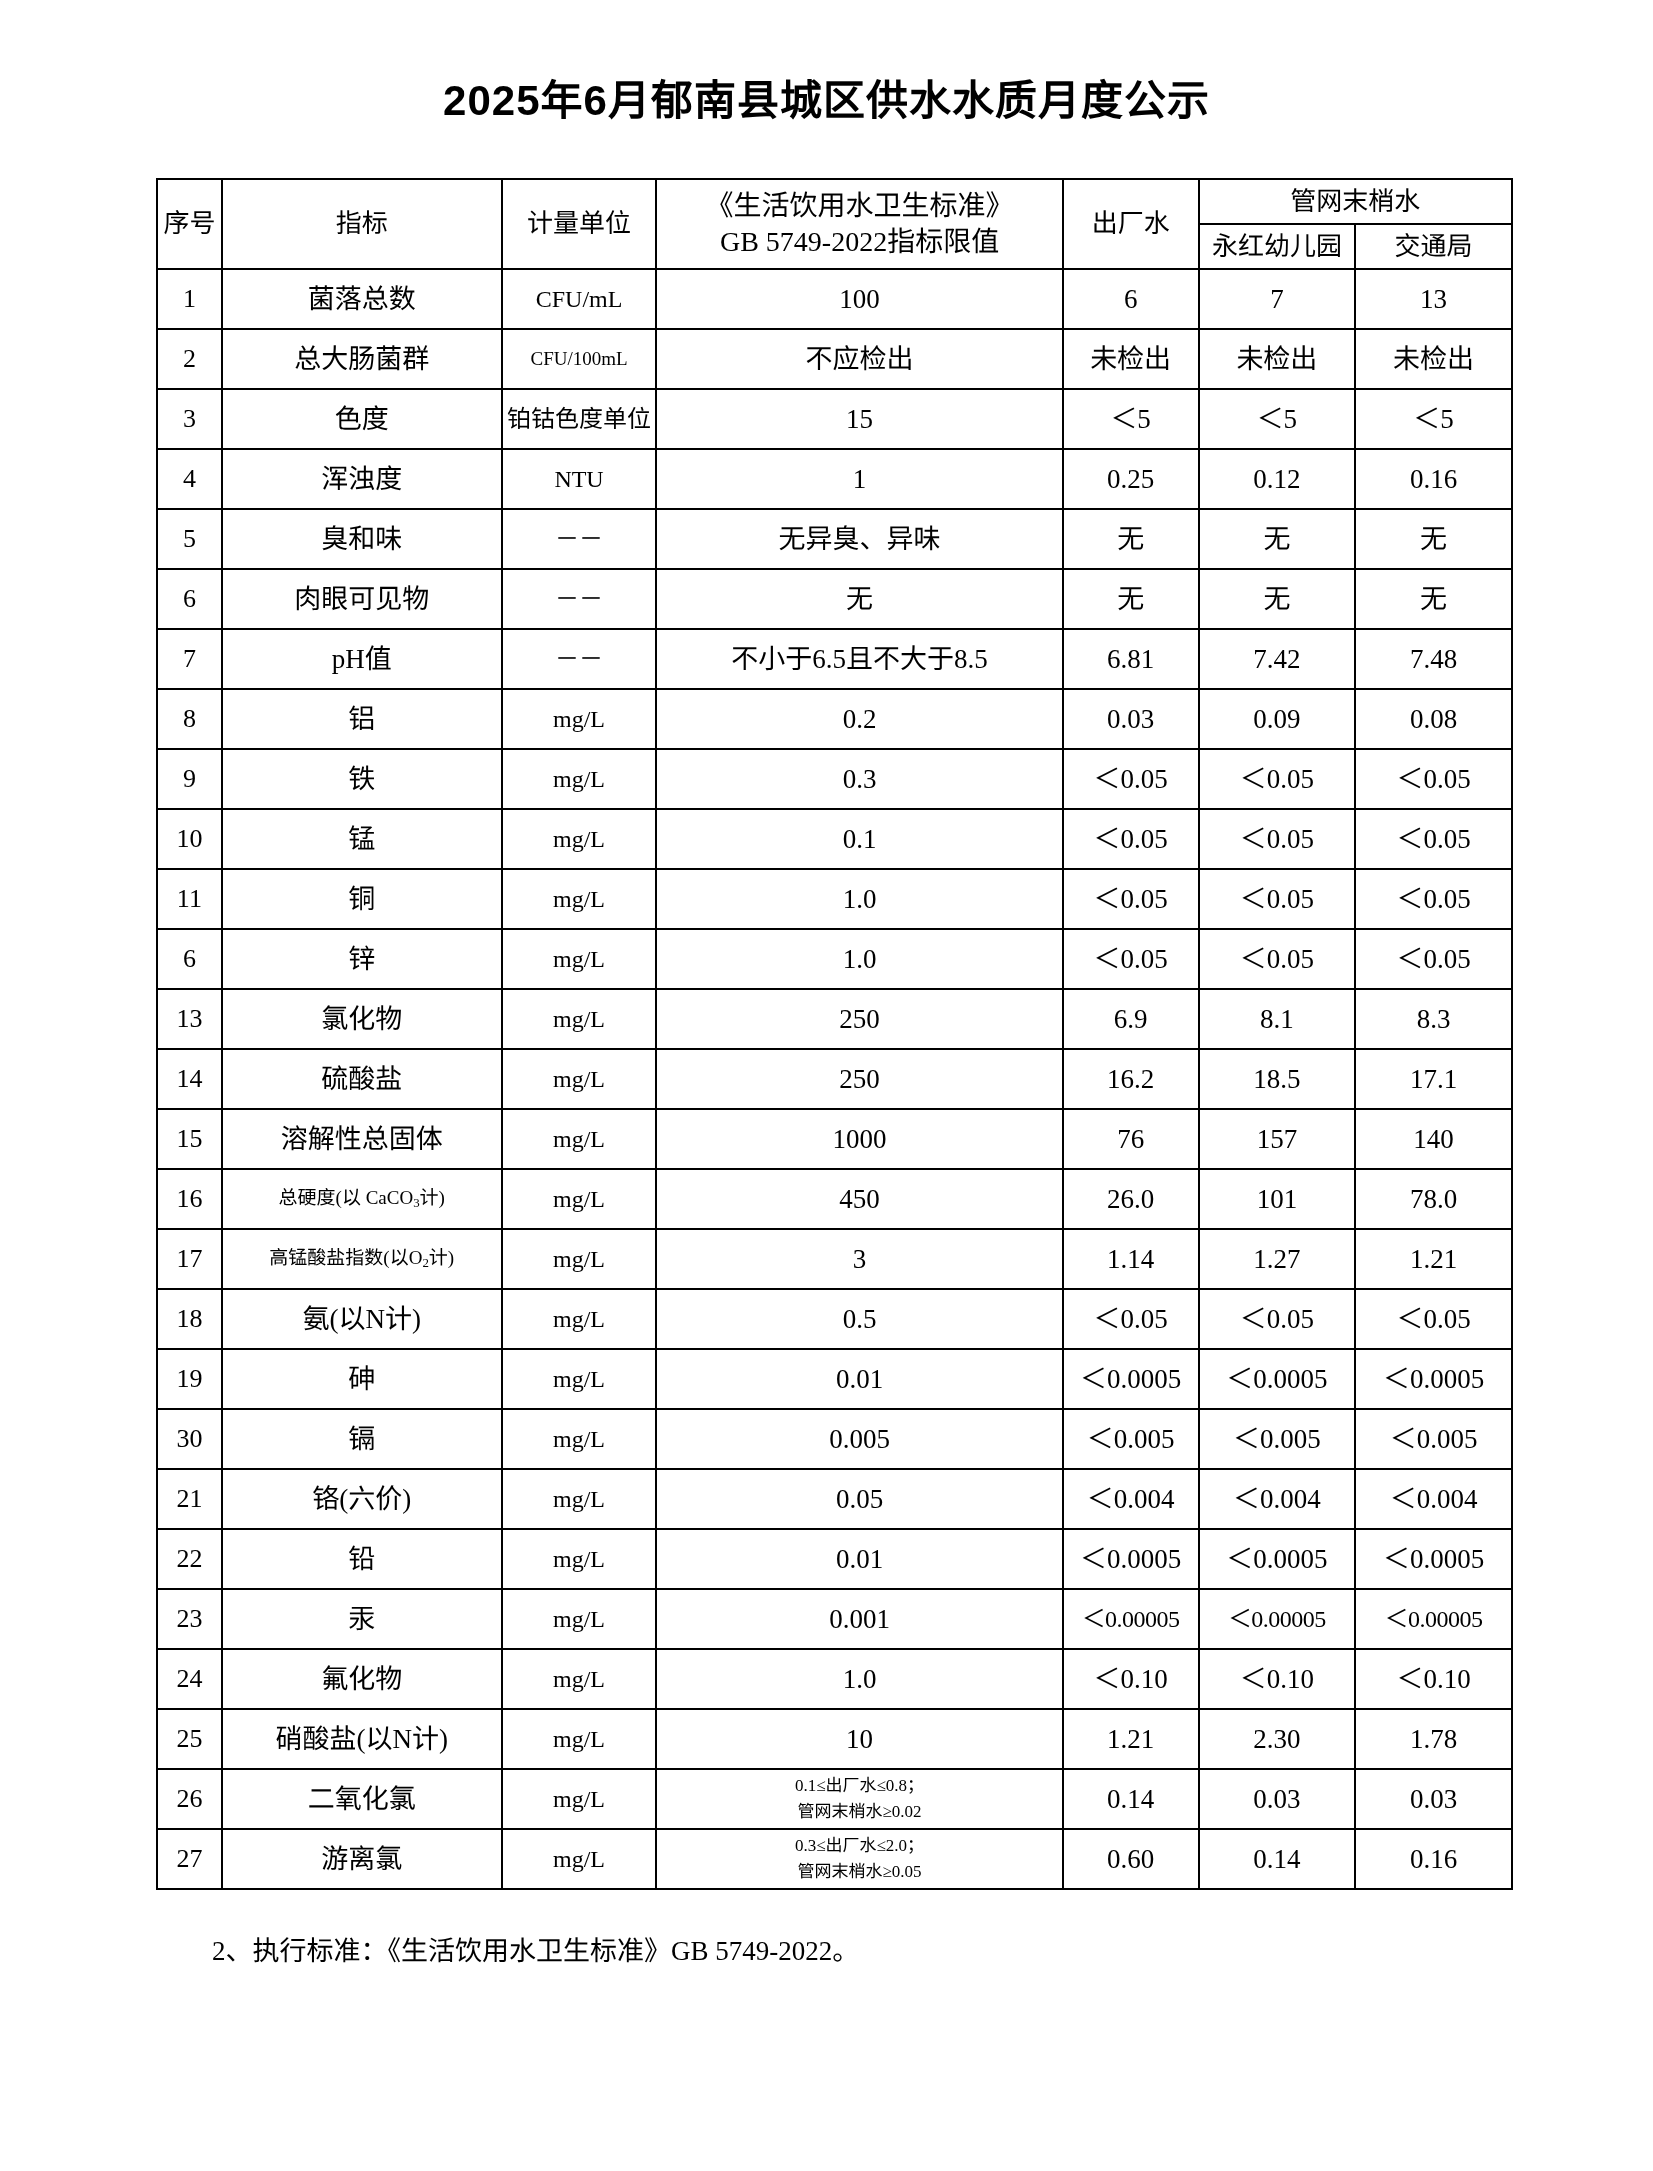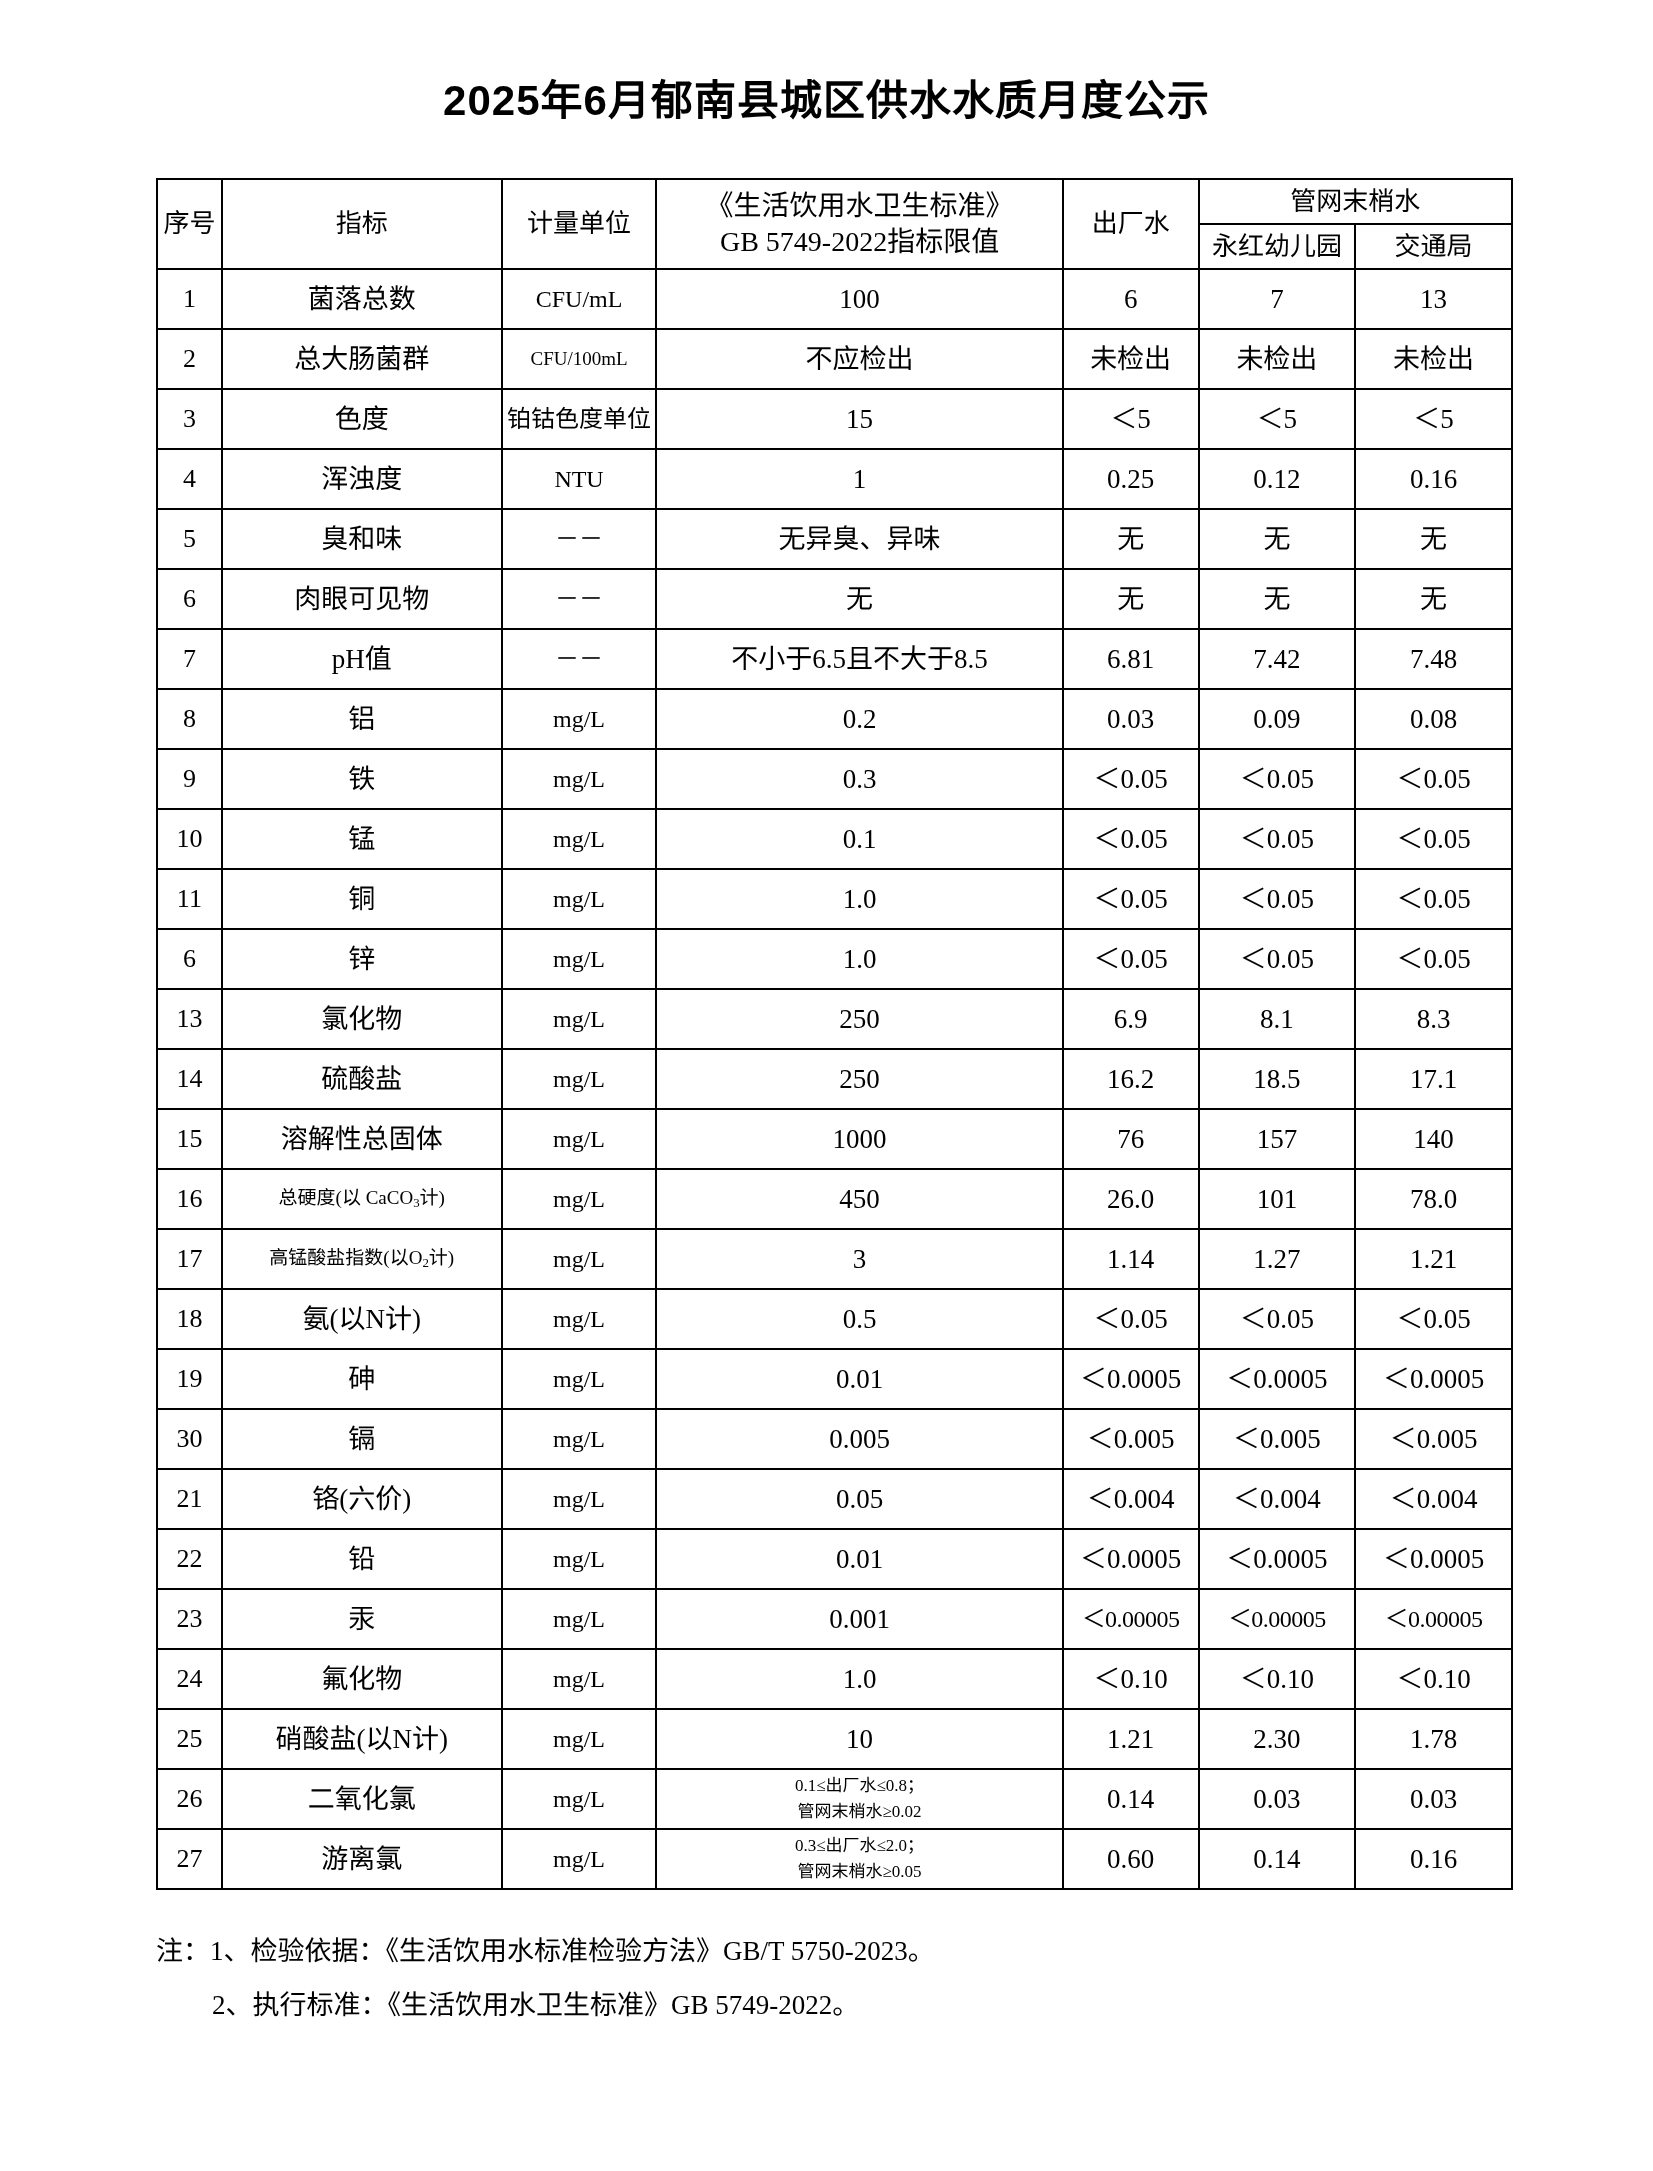--- a/index.html
+++ b/index.html
@@ -386,17 +386,16 @@
             </td>
             <td class="cell-val">0.60</td>
             <td class="cell-val">0.14</td>
             <td class="cell-val">0.16</td>
           </tr>
         </tbody>
     </table>
   </div>
 
   <div class="notes">
-    <div class="note-line">注：1、检验依据：《生活饮用水标准检验方法》GB/T 5750-2023。</div>
     <div class="note-line note-indent">2、执行标准：《生活饮用水卫生标准》GB 5749-2022。</div>
   </div>
 
 </div>
 
 </body></html>

